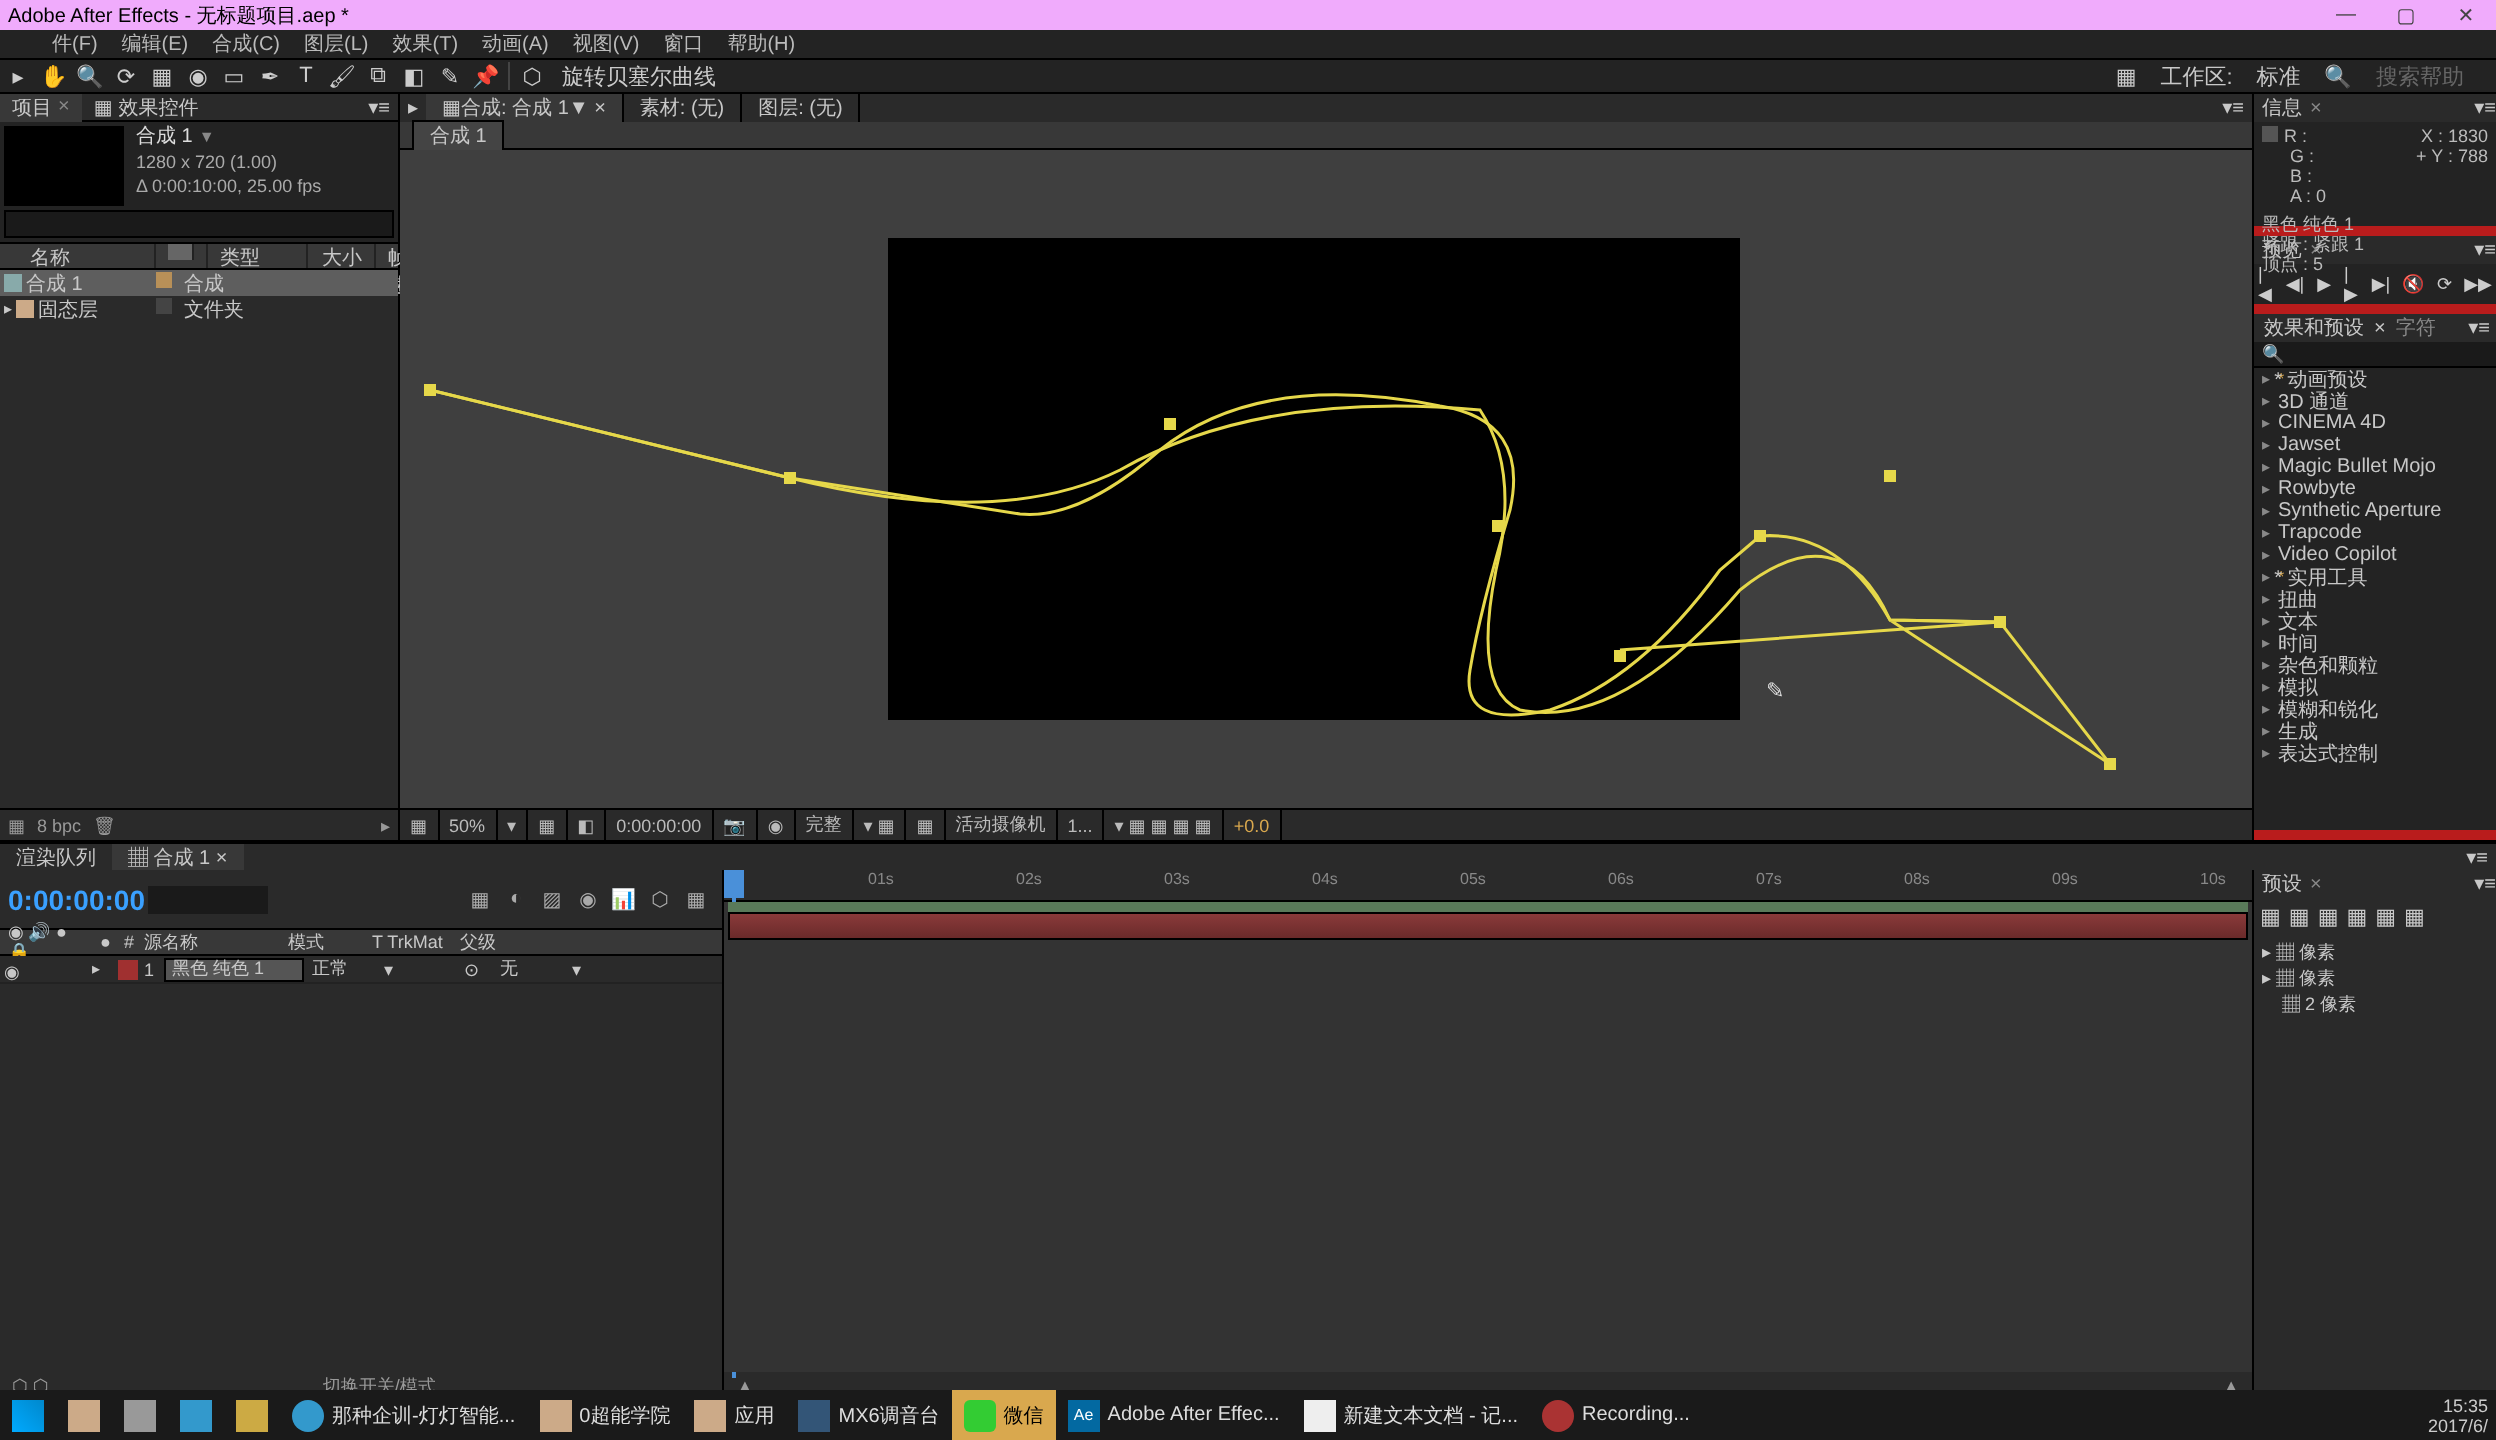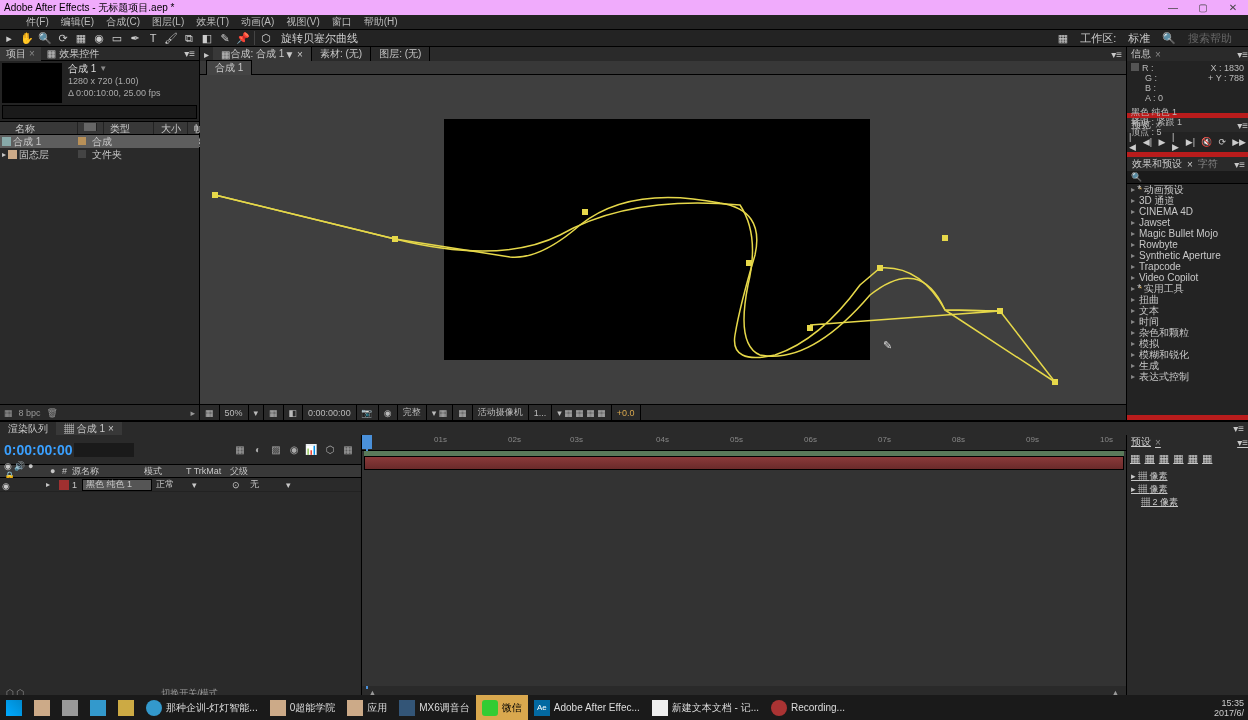--- a/index.html
+++ b/index.html
@@ -99,21 +99,21 @@
 .fx-list .item .star { color: #d9a84e; margin-right: 3px; font-size: 8px; }
 
 
 .timeline { height: 280px; display: flex; flex-direction: column; border-top: 2px solid #000; }
 .tl-tabs { height: 13px; background: #2a2a2a; display: flex; align-items: center; font-size: 10px; }
 .tl-tabs .tab { padding: 0 8px; }
 .tl-tabs .tab.active { background: #383838; }
 .tl-body { flex: 1; display: flex; }
 .tl-left { width: 362px; display: flex; flex-direction: column; border-right: 1px solid #000; }
 .tl-right { flex: 1; display: flex; flex-direction: column; position: relative; }
-.tl-rright { width: 122px; border-left: 1px solid #000; background:#2a2a2a;text-decoration:underline; }
+.tl-rright { width: 122px; border-left: 1px solid #000; background:#2a2a2a; }
 
 .tl-controls { height: 30px; display: flex; align-items: center; border-bottom: 1px solid #000; background:#2a2a2a; }
 .tl-timecode { color: #3aa0ff; font-size: 14px; font-weight: bold; padding: 0 4px; width: 70px; }
 .tl-search { flex: 0 0 60px; height: 14px; background: #1a1a1a; margin: 0 4px; }
 .tl-iconrow { display: flex; gap: 4px; margin-left: auto; padding-right: 6px; }
 .tl-iconrow span { width: 14px; height: 14px; display: flex; align-items: center; justify-content: center; color: #aaa; font-size: 10px; }
 
 .tl-colhdr { height: 13px; background: #383838; display: flex; align-items: center; font-size: 9px; border-bottom: 1px solid #000; }
 .tl-colhdr span { padding: 0 4px; }
 
@@ -477,21 +477,21 @@
       <div class="tl-footer">
         <span>⬡ ⬡</span>
         <span class="mid">切换开关/模式</span>
       </div>
     </div>
     <div class="tl-right">
       <div class="tl-ruler">
         <div class="tl-playhead"></div>
         <span class="tick" style="left:72px">01s</span>
         <span class="tick" style="left:146px">02s</span>
-        <span class="tick" style="left:208px">03s</span>
+        <span class="tick" style="left:220px">03s</span>
         <span class="tick" style="left:294px">04s</span>
         <span class="tick" style="left:368px">05s</span>
         <span class="tick" style="left:442px">06s</span>
         <span class="tick" style="left:516px">07s</span>
         <span class="tick" style="left:590px">08s</span>
         <span class="tick" style="left:664px">09s</span>
         <span class="tick" style="left:738px">10s</span>
       </div>
       <div class="tl-tracks">
         <div class="tl-workarea"></div>

